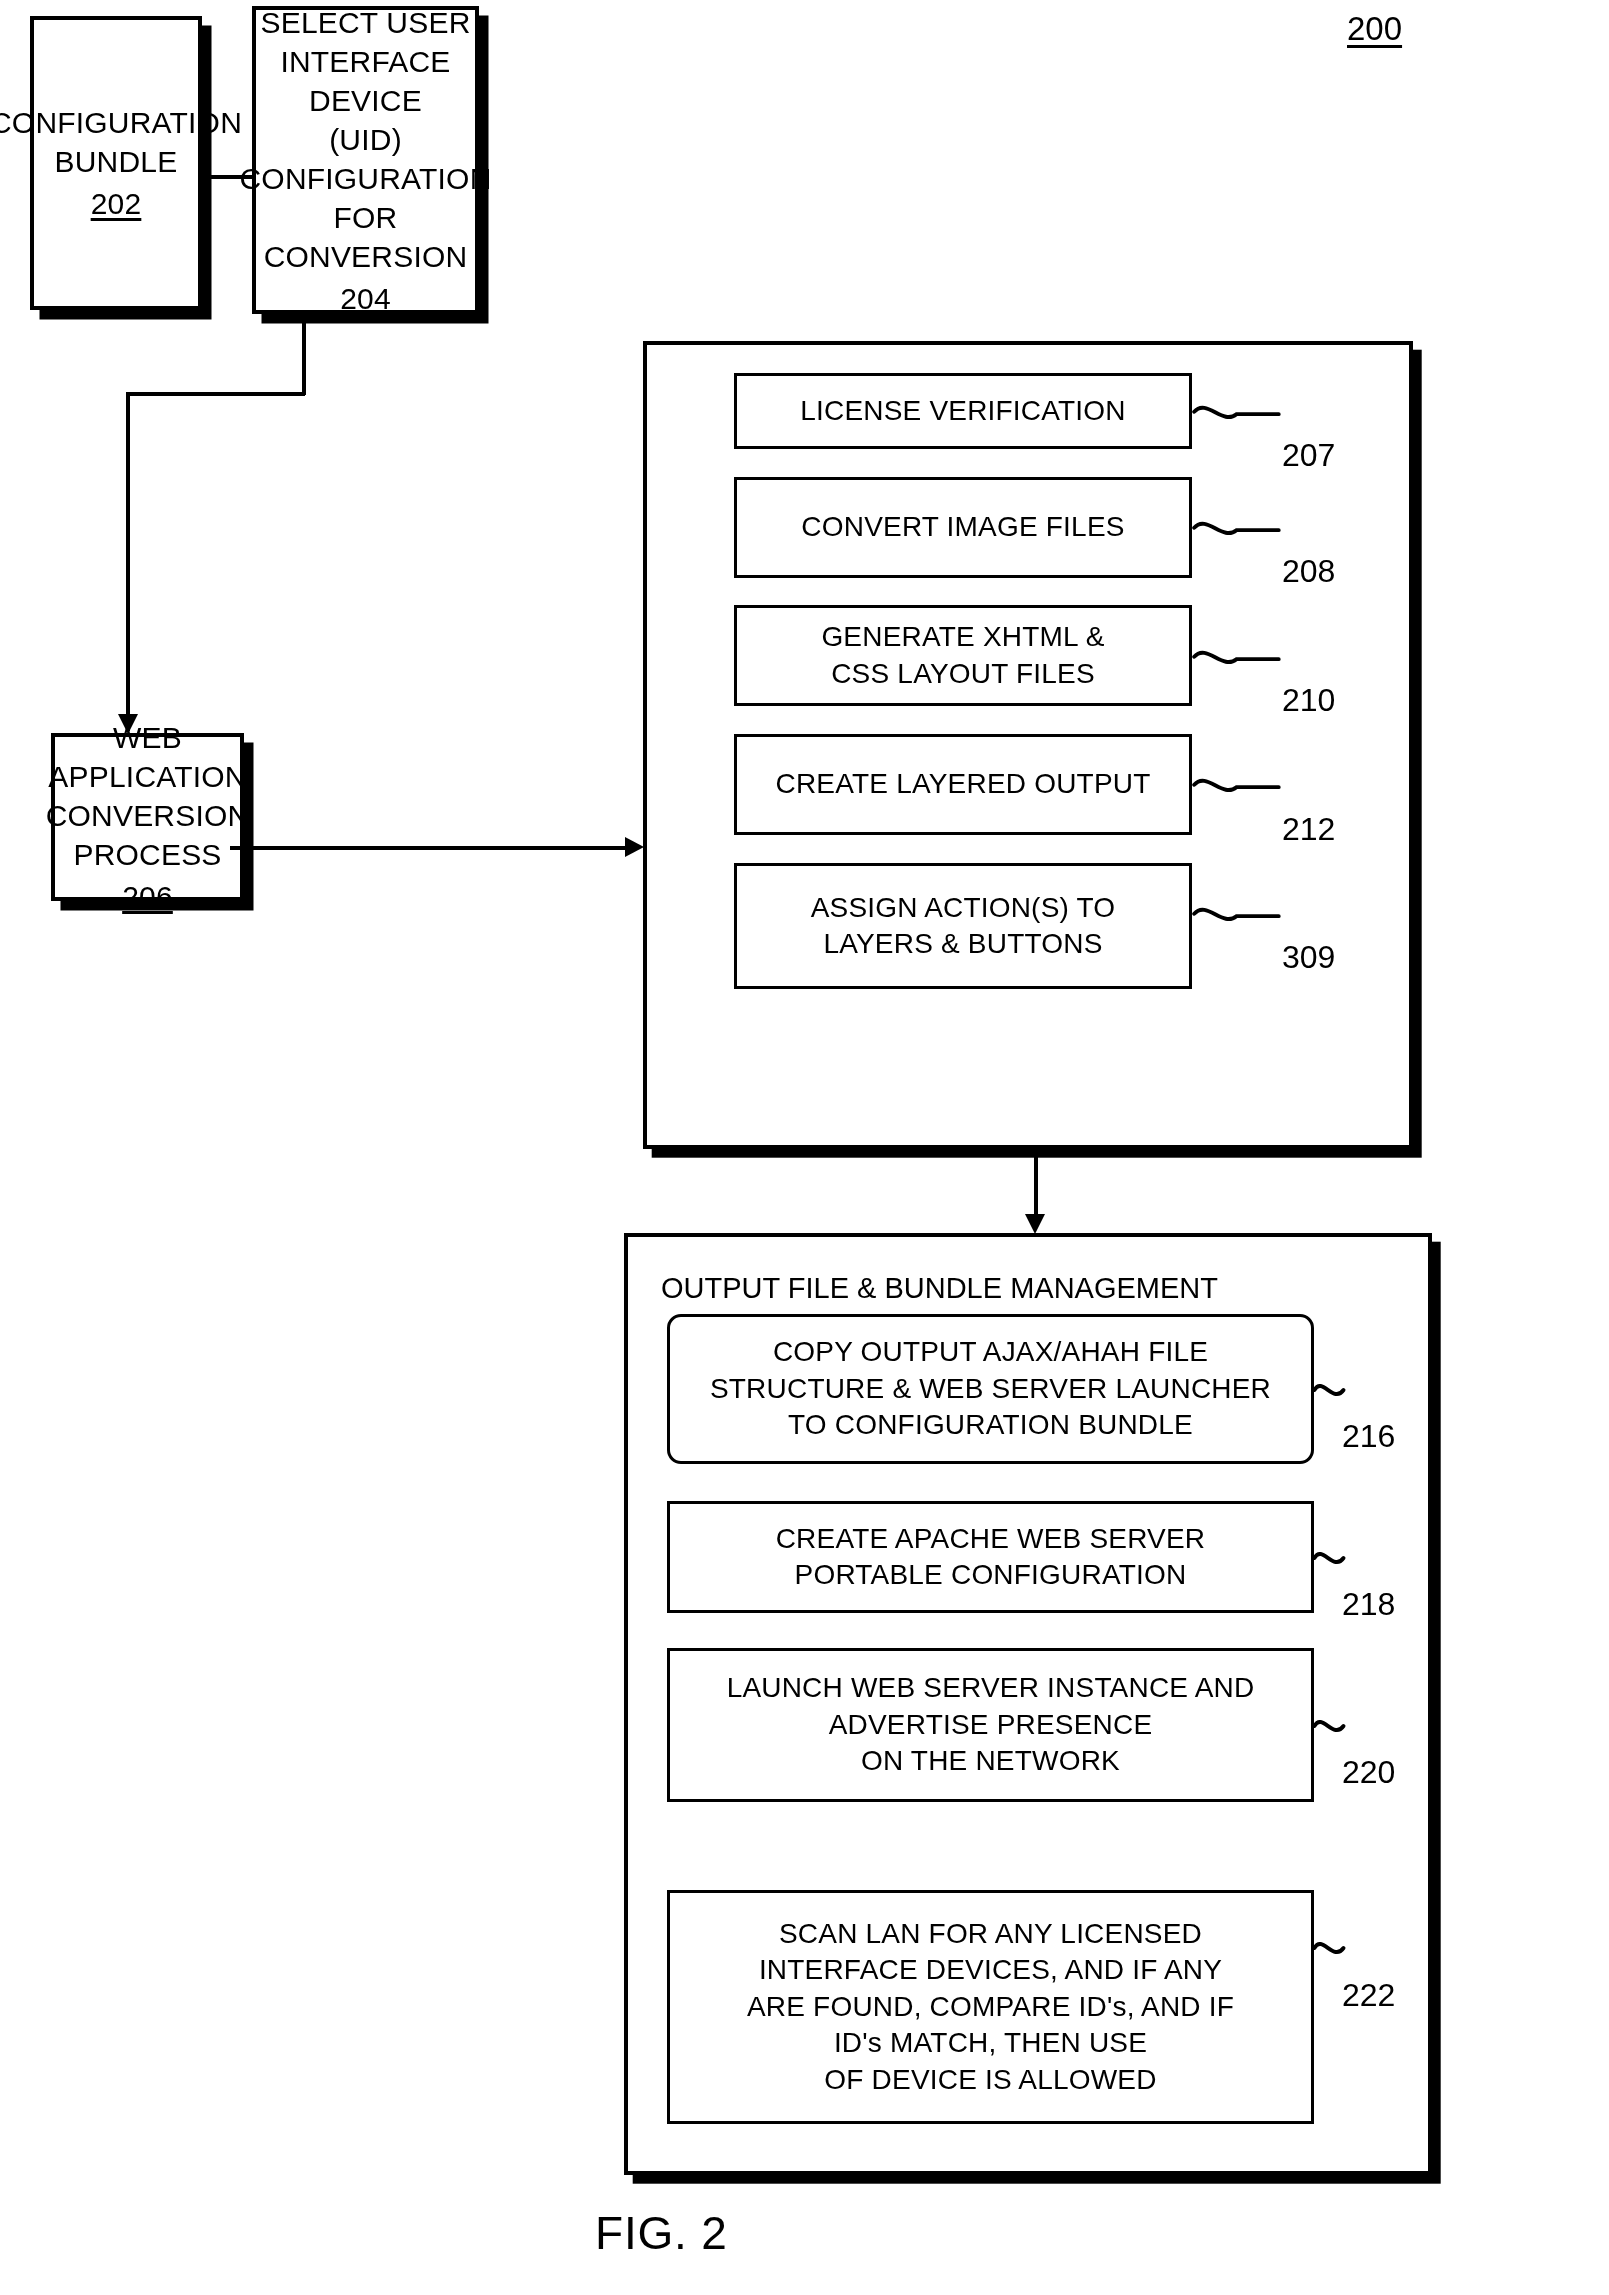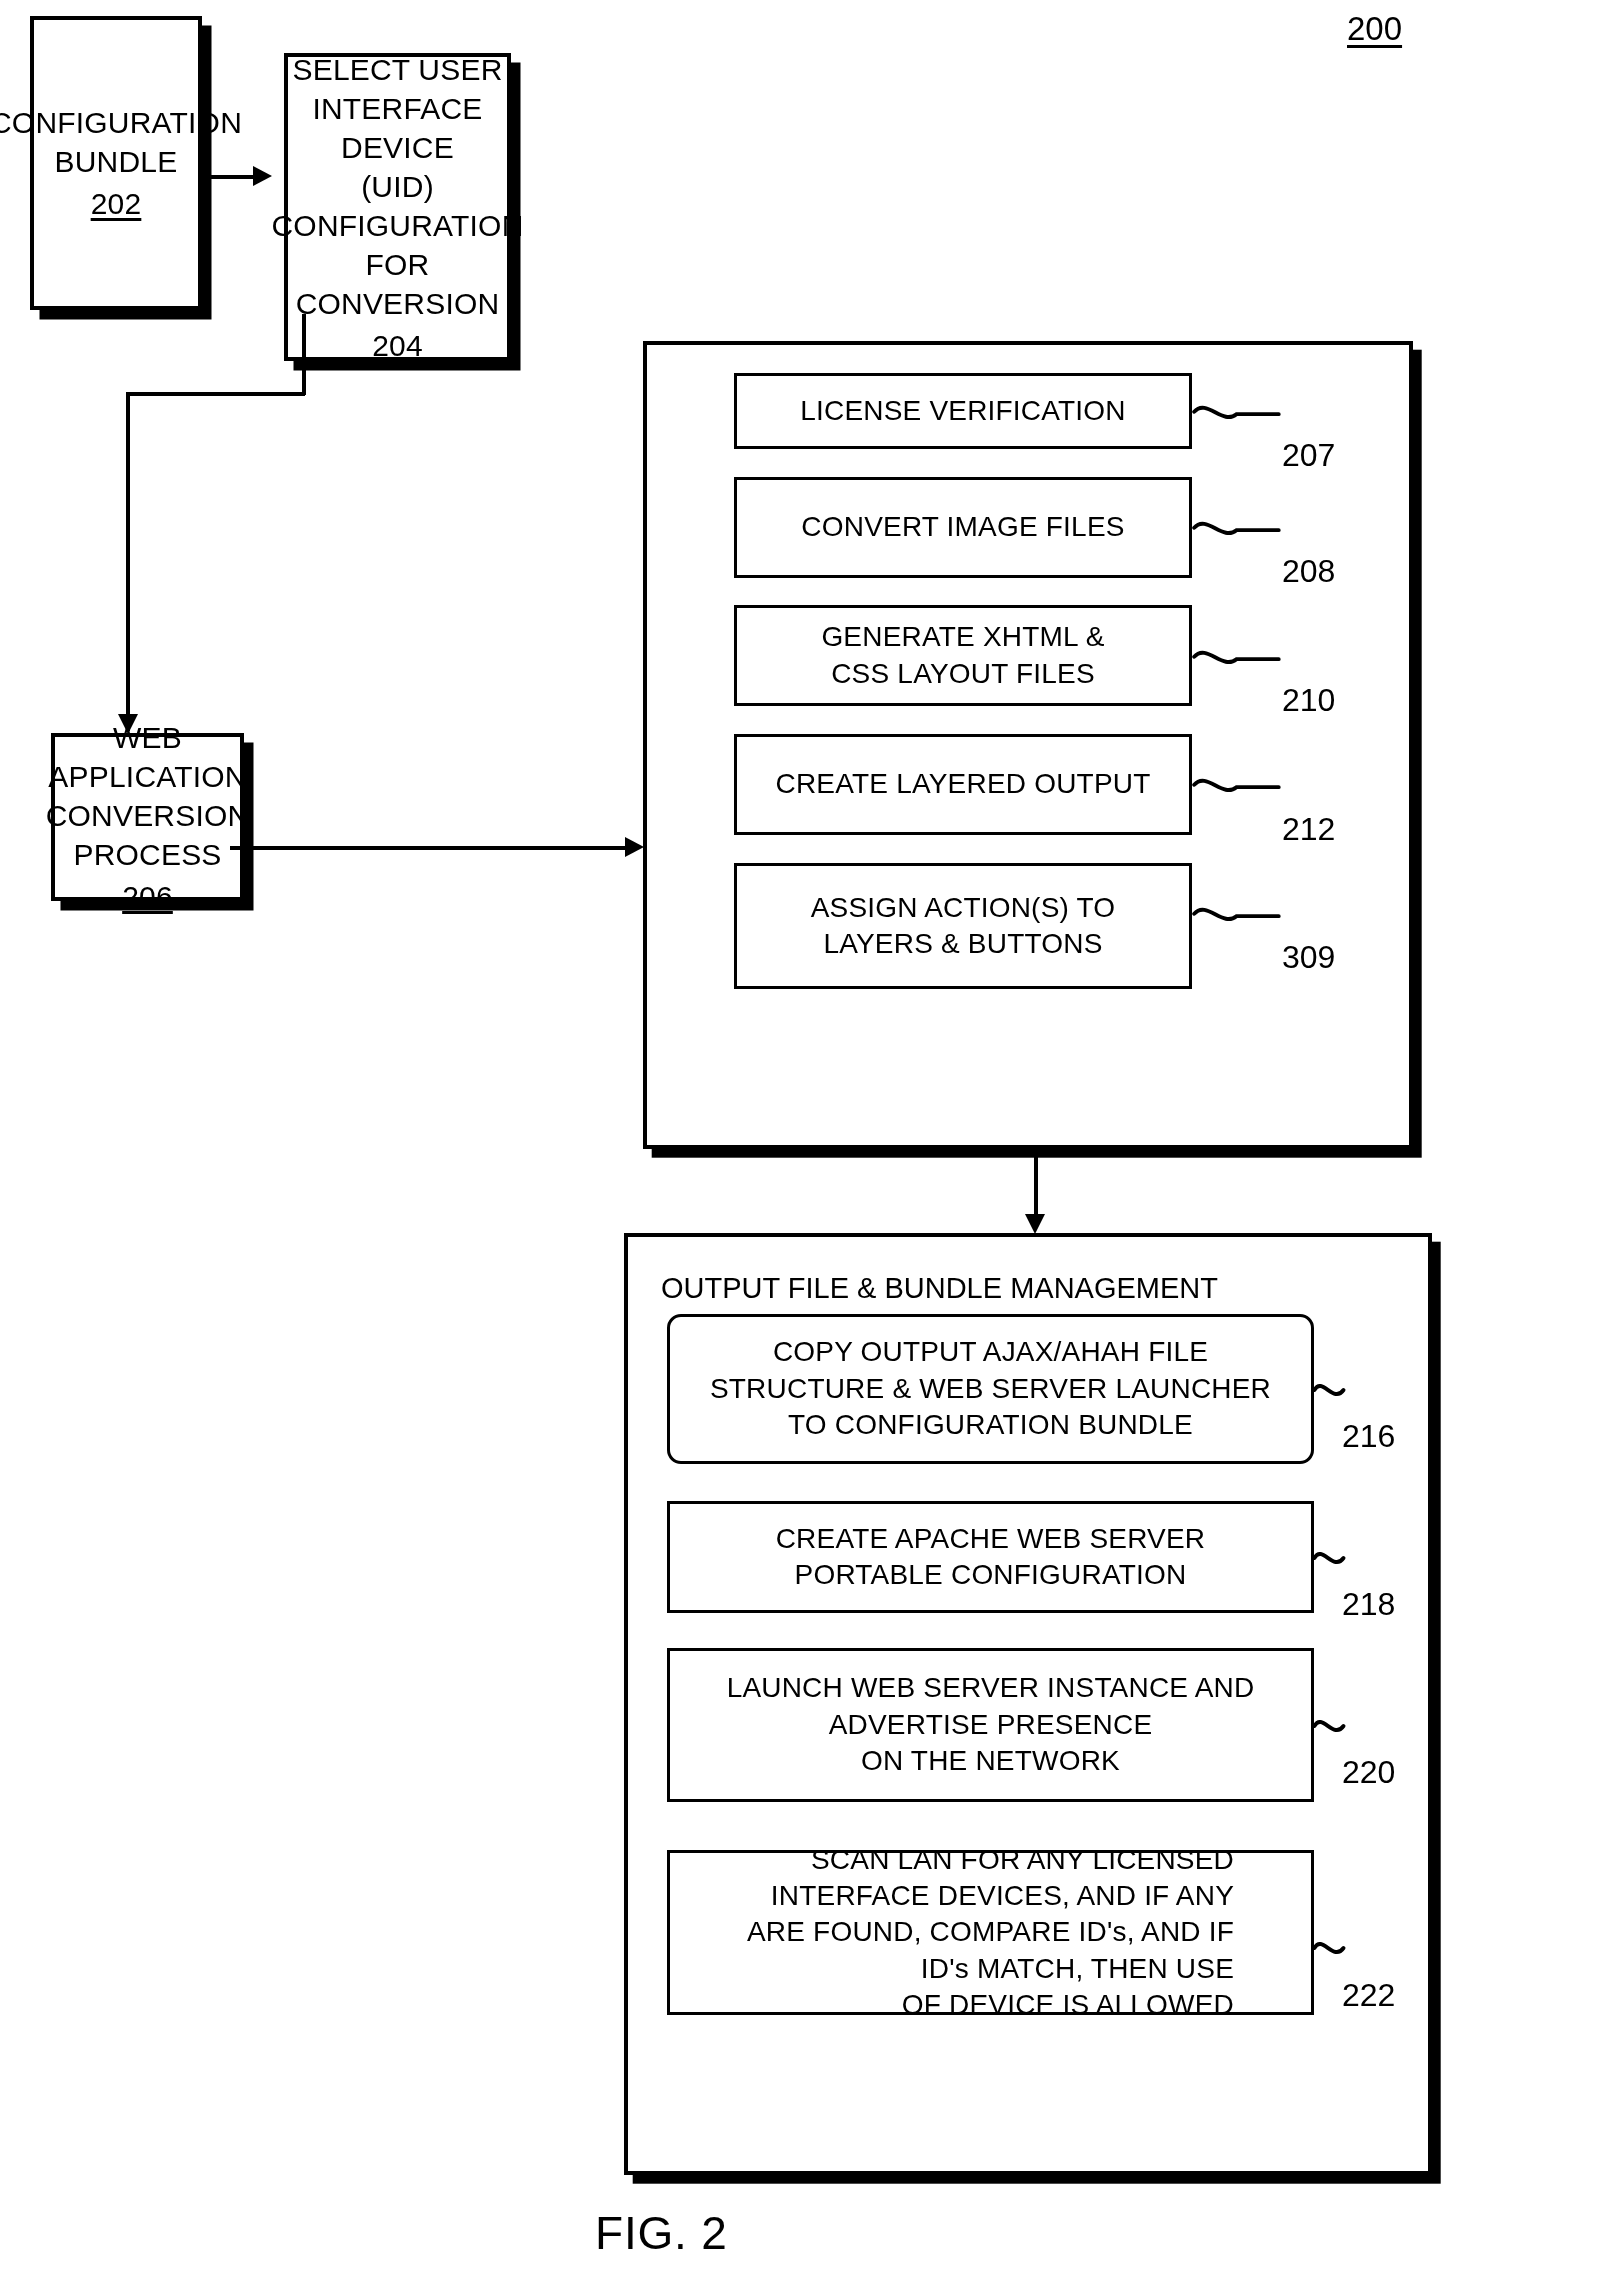--- a/index.html
+++ b/index.html
@@ -113,21 +113,21 @@
     <div>
       <span class="label">CONFIGURATION
 BUNDLE</span>
       <span class="refnum">202</span>
     </div>
   </div>
 
   <div class="hline" style="left:202px; top:175px; width:58px;"></div>
   <div class="arrow-right" style="left:253px; top:166px;"></div>
 
-  <div class="node box-shadow t-primary" style="left:284px; top:6.3px; width:227px; height:308px;margin-top:47px;">
+  <div class="node box-shadow t-primary" style="left:252px; top:6.3px; width:227px; height:308px;">
     <div>
       <span class="label">SELECT USER
 INTERFACE DEVICE
 (UID) CONFIGURATION
 FOR CONVERSION</span>
       <span class="refnum">204</span>
     </div>
   </div>
 
   <div class="vline" style="left:302px; top:314px; height:81px;"></div>
@@ -236,21 +236,21 @@
 ADVERTISE PRESENCE
 ON THE NETWORK</span>
   </div>
   <div class="leader" style="left:1312px; top:1710px;">
     <svg width="52" height="32" viewBox="0 0 66 40">
       <path d="M3,20 C13,2 27,38 40,20" fill="none" stroke="#000" stroke-width="5" stroke-linecap="round"></path>
     </svg>
   </div>
   <div class="t-reflabel" style="left:1342px; top:1709px;">220</div>
 
-  <div class="node box-thin t-step" style="left:667px; top:1850px; width:647px; height:165px;text-align:right;">
+  <div class="node box-thin t-step" style="left:667px; top:1890px; width:647px; height:234px;">
     <span class="label">SCAN LAN FOR ANY LICENSED
 INTERFACE DEVICES, AND IF ANY
 ARE FOUND, COMPARE ID's, AND IF
 ID's MATCH, THEN USE
 OF DEVICE IS ALLOWED</span>
   </div>
   <div class="leader" style="left:1312px; top:1932px;">
     <svg width="52" height="32" viewBox="0 0 66 40">
       <path d="M3,20 C13,2 27,38 40,20" fill="none" stroke="#000" stroke-width="5" stroke-linecap="round"></path>
     </svg>

